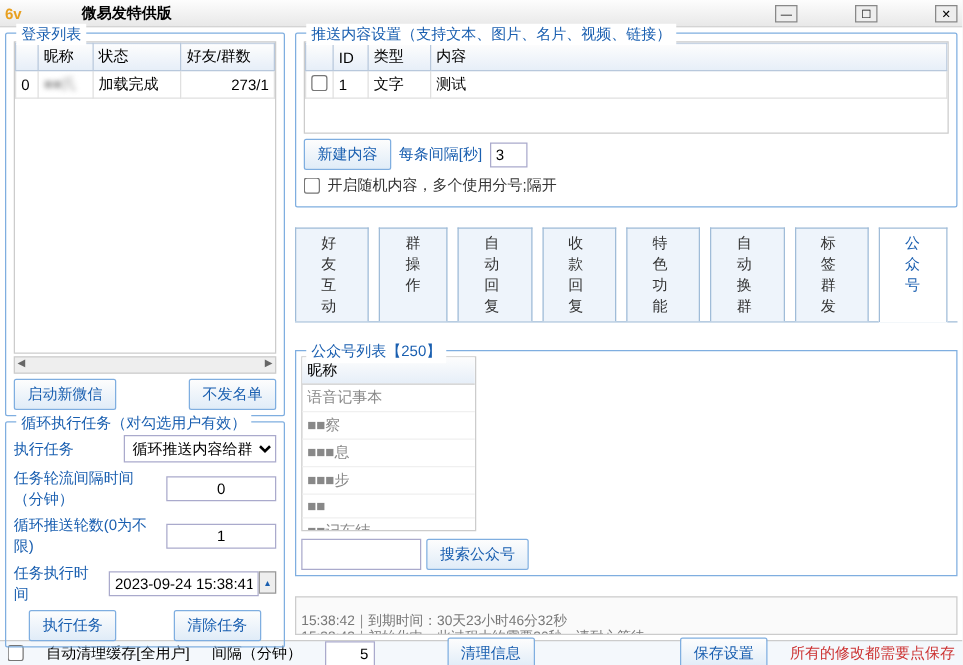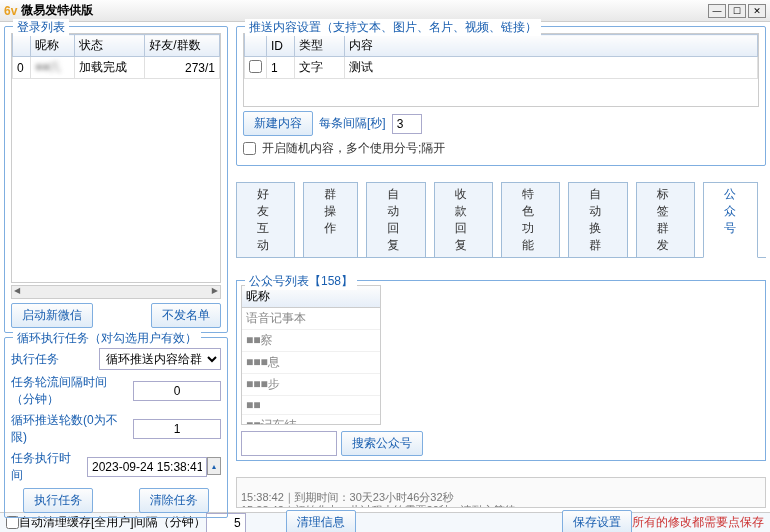--- a/index.html
+++ b/index.html
@@ -1,17 +1,17 @@
 <!DOCTYPE html>
 <html><head>
 <meta charset="utf-8">
 <style>
 * { box-sizing: border-box; margin: 0; padding: 0; font-family: "Microsoft YaHei", SimSun, sans-serif; font-size: 12px; }
 body { background: #f0f0f0; width: 770px; height: 532px; overflow: hidden; }
-.titlebar { height: 22px; background: linear-gradient(#fdfdfd,#e8e8e8); border-bottom: 1px solid #ccc; display: flex; align-items: center; padding: 0 4px; }
+.titlebar { height: 22px; background: linear-gradient(#fdfdfd,#e8e8e8); border-bottom: 1px solid #ccc; display: flex; align-items: center; padding: 0 4px; gap: 44px; }
 .titlebar .logo { color: #e8a020; font-weight: bold; margin-right: 4px; }
 .titlebar .title { font-weight: bold; }
 .titlebar .spacer { flex: 1; }
 .winbtn { width: 18px; height: 14px; border: 1px solid #888; background: #eee; margin-left: 2px; display: flex; align-items: center; justify-content: center; font-size: 9px; cursor: pointer; }
 .main { display: flex; height: 490px; background: #fff; }
 .left { width: 232px; padding: 4px; display: flex; flex-direction: column; gap: 4px; }
 .right { flex: 1; padding: 4px; display: flex; flex-direction: column; gap: 16px; position: relative; }
 .group { border: 1px solid #7faee0; border-radius: 2px; padding: 6px 6px 4px 6px; position: relative; }
 .group-title { position: absolute; top: -8px; left: 8px; background: #fff; color: #1a5fb0; padding: 0 4px; }
 .tbl { width: 100%; border-collapse: collapse; }
@@ -34,21 +34,21 @@
 .tabs { display: flex; border-bottom: 1px solid #a0bcd8; }
 .tab { padding: 3px 20px; border: 1px solid #a0bcd8; border-bottom: none; background: #eef4fb; margin-right: 8px; cursor: pointer; color: #333; }
 .tab.active { background: #fff; color: #1a5fb0; border-bottom: 1px solid #fff; margin-bottom: -1px; }
 .gonghao-box { border: 1px solid #7faee0; height: 190px; margin-top: 6px; padding: 4px 4px 4px 4px; position: relative; }
 .gonghao-box .gt { position: absolute; top: -8px; left: 8px; background: #fff; color: #1a5fb0; padding: 0 4px; }
 .list-wrap { height: 140px; overflow-y: scroll; border: 1px solid #ccc; width: 140px; }
 .list-wrap .hdr { background: linear-gradient(#fdfdfd,#e6eef8); border-bottom: 1px solid #ccc; padding: 2px 4px; }
 .list-wrap .row { padding: 2px 4px; border-bottom: 1px solid #f0f0f0; color: #888; filter: blur(0.5px); }
 .search-row { display: flex; gap: 4px; margin-top: 6px; }
 .log { border: 1px solid #ccc; height: 48px; padding: 13px 4px; background: #fafafa; color: #777; font-size: 11px; line-height: 13px; overflow: hidden; }
-.footer { height: 20px; background: #f4f8fc; border-top: 1px solid #ccc; display: flex; align-items: center; padding: 0 6px; gap: 0; }
+.footer { height: 20px; background: #f4f8fc; border-top: 1px solid #ccc; display: flex; align-items: center; padding: 0 6px; gap: 18px; }
 .footer .spacer { flex: 1; }
 .red { color: #cc3333; }
 .blur { filter: blur(2px); color: #aaa; }
 </style>
 </head>
 <body>
 
 <div class="titlebar">
   <span class="logo">6v</span>
   <span class="title">微易发特供版</span>
@@ -152,21 +152,21 @@
         <div class="tab">群操作</div>
         <div class="tab">自动回复</div>
         <div class="tab">收款回复</div>
         <div class="tab">特色功能</div>
         <div class="tab">自动换群</div>
         <div class="tab">标签群发</div>
         <div class="tab active">公众号</div>
       </div>
 
     <div class="gonghao-box">
-      <span class="gt">公众号列表【158】</span>
+      <span class="gt">公众号列表【250】</span>
       <div class="list-wrap">
         <div class="hdr">昵称</div>
         <div id="ghlist">
             <div class="row">语音记事本</div>
             <div class="row">■■察</div>
             <div class="row">■■■息</div>
             <div class="row">■■■步</div>
             <div class="row">■■</div>
             <div class="row">■■记车结</div>
           </div>

